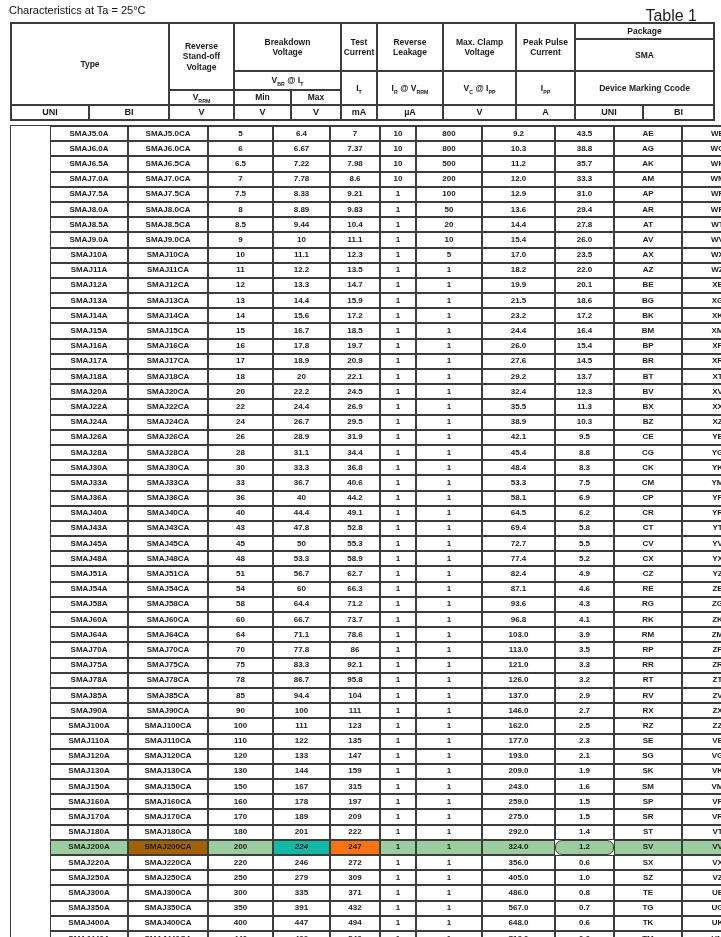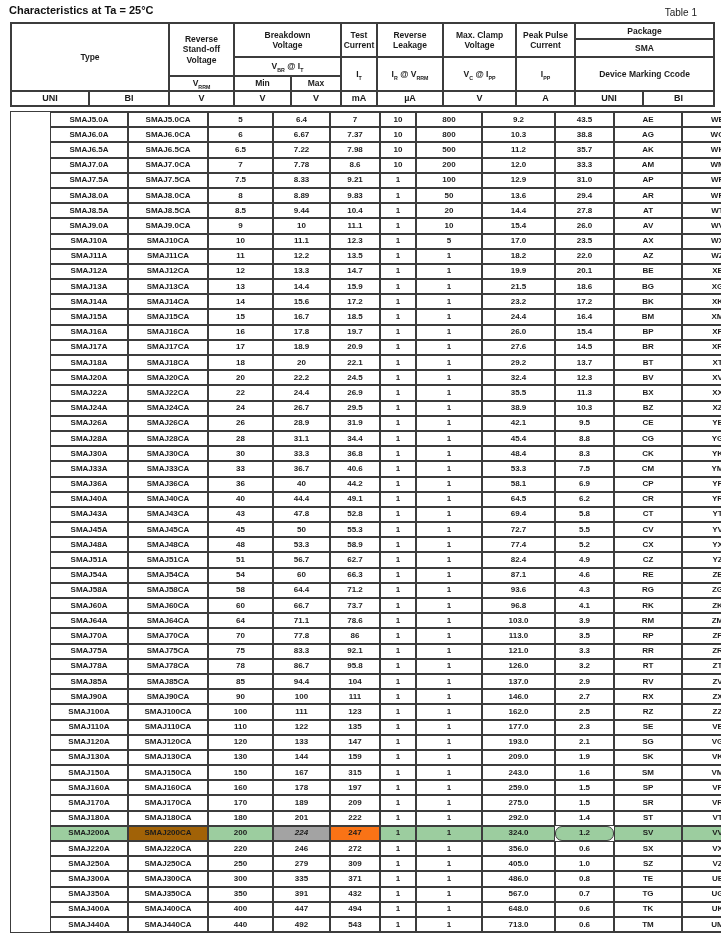--- a/index.html
+++ b/index.html
@@ -10,28 +10,28 @@
     background: #ffffff;
     font-family: "Liberation Sans", sans-serif;
     color: #1c1c1c;
     overflow: hidden;
   }
   .doc-title {
     position: absolute;
     left: 9px;
     top: 4px;
     font-size: 11px;
-    font-weight: bold;
+    font-weight: normal;
     color: #111;
   }
   .table-label {
     position: absolute;
     right: 24px;
     top: 7px;
-    font-size: 10px;
+    font-size: 16px;
     color: #222;
   }
   .tbl-wrap {
     position: absolute;
     left: 10px;
     top: 22px;
     width: 703px;
   }
   table.grid {
     border-collapse: separate;
@@ -47,21 +47,21 @@
     margin: 0;
     text-align: center;
     vertical-align: middle;
     font-weight: bold;
     color: #1c1c1c;
     overflow: hidden;
   }
   
   thead th { font-size: 8.5px; line-height: 1.18; white-space: pre-line; }
   tr.r1 th { height: 16px; }
-  tr.r2 th { height: 18px; }
+  tr.r2 th { height: 32px; }
   tr.r3 th { height: 19px; }
   tr.r4 th { height: 15px; }
   tr.units th { height: 15px; font-size: 9px; }
   th.type-cell { vertical-align: bottom; padding-bottom: 8px; }
   th sub { font-size: 0.62em; line-height: 0; }
   
   .body-tbl { margin-top: 4px; padding-left: 39px; }
   .body-tbl td { height: 15.2px; font-size: 8px; line-height: 1; }
 </style>
 </head>
@@ -761,21 +761,21 @@
             <td>1</td>
             <td>292.0</td>
             <td>1.4</td>
             <td>ST</td>
             <td>VT</td>
           </tr>
           <tr>
             <td style="background: rgb(156, 205, 159);">SMAJ200A</td>
             <td style="background: #a16207; margin-left: 8px;">SMAJ200CA</td>
             <td style="background: rgb(156, 205, 159);">200</td>
-            <td style="background: #a3a3a3; font-style: italic;">224</td>
+            <td style="background: #14b8a6; font-style: italic;">224</td>
             <td style="background: #f97316;">247</td>
             <td style="background: rgb(156, 205, 159);">1</td>
             <td style="background: rgb(156, 205, 159);">1</td>
             <td style="background: rgb(156, 205, 159);">324.0</td>
             <td style="background: rgb(156, 205, 159); border-radius: 7px;">1.2</td>
             <td style="background: rgb(156, 205, 159);">SV</td>
             <td style="background: rgb(156, 205, 159);">VV</td>
           </tr>
           <tr>
             <td>SMAJ220A</td>

